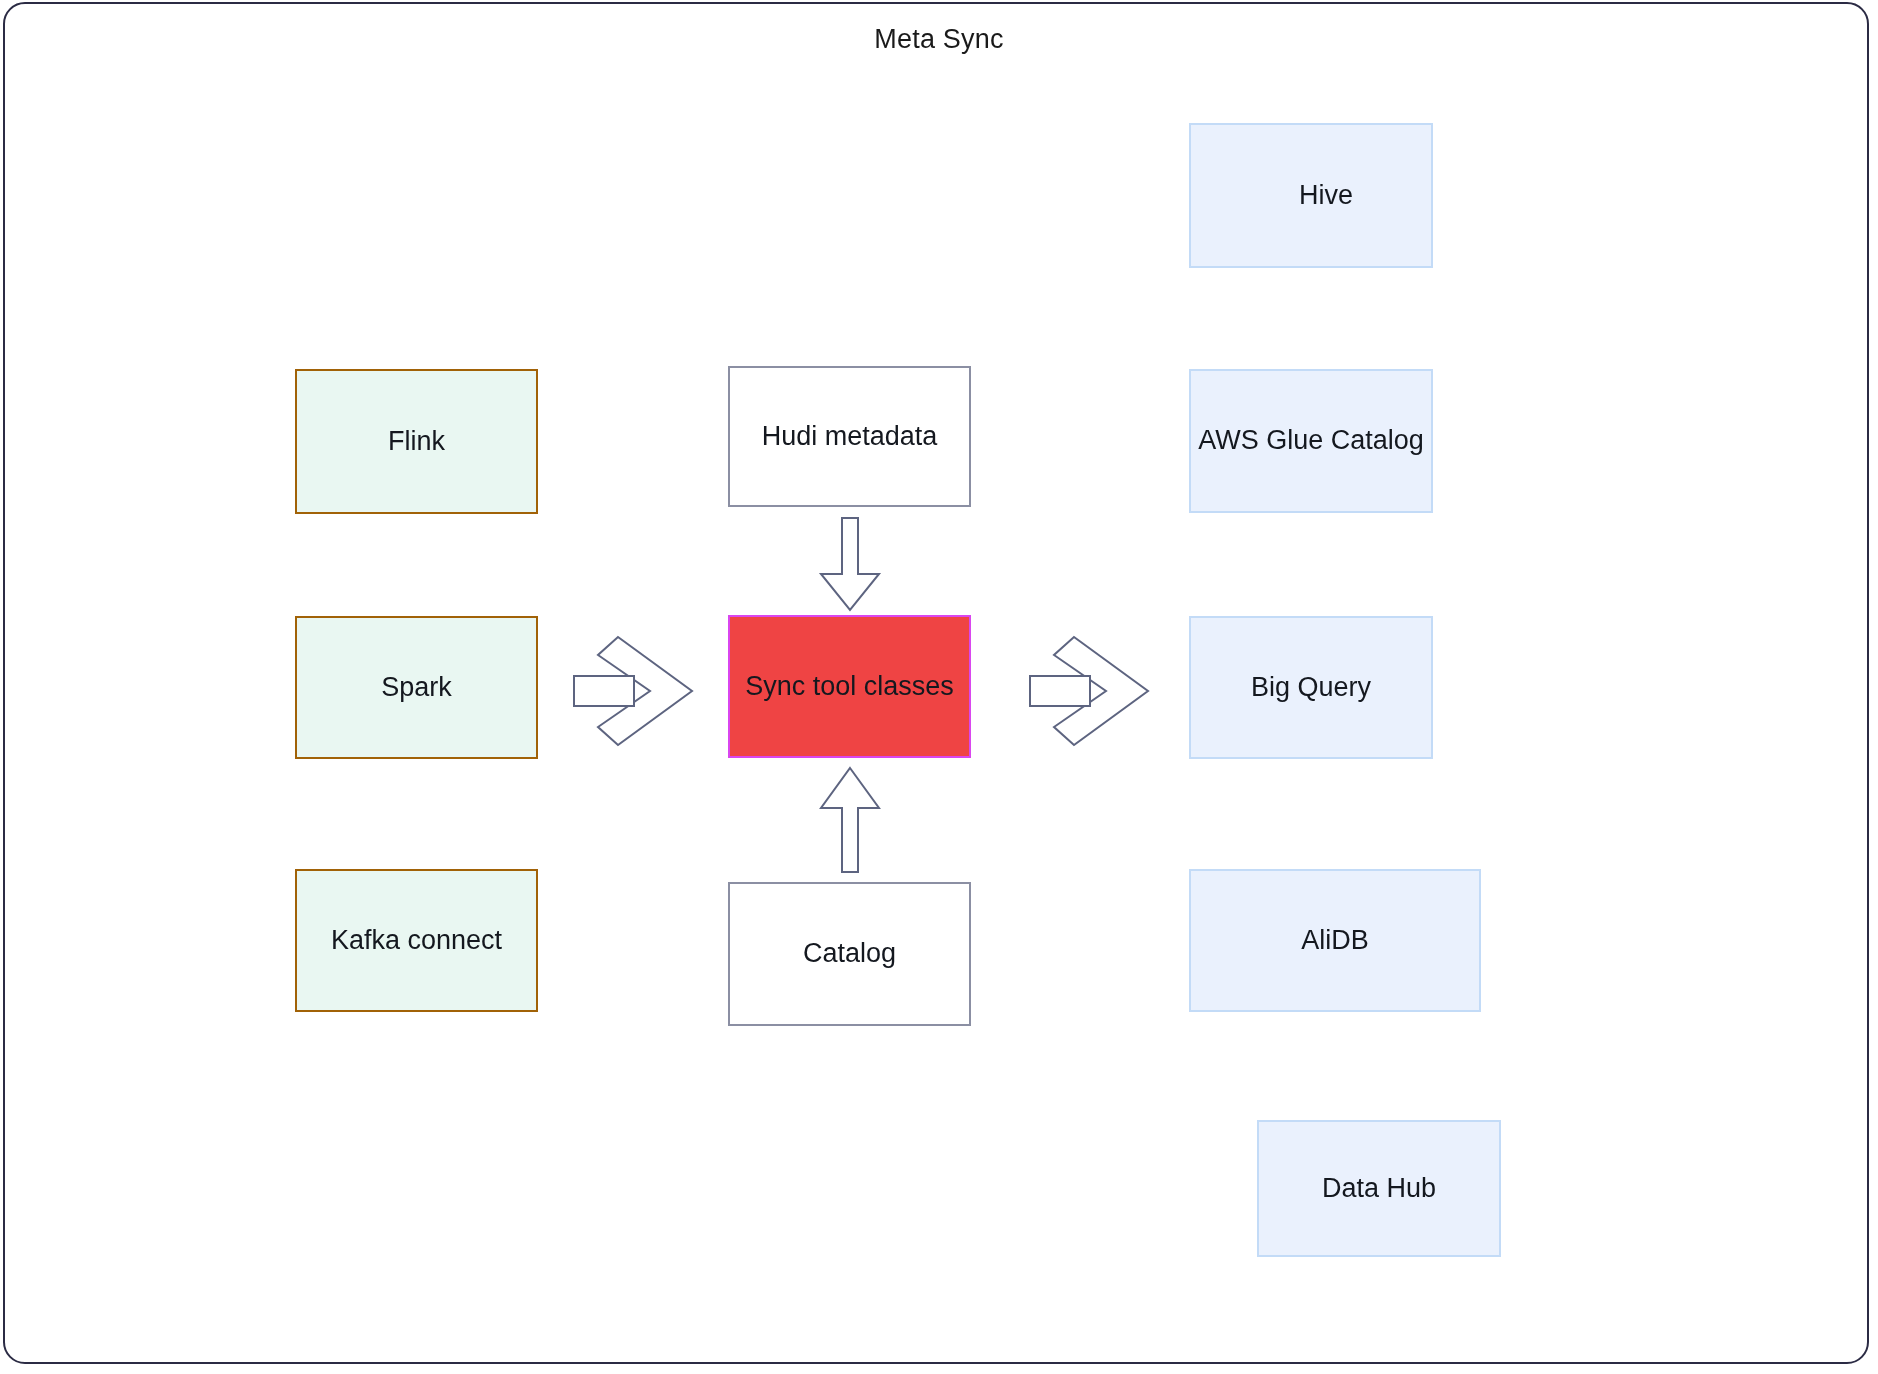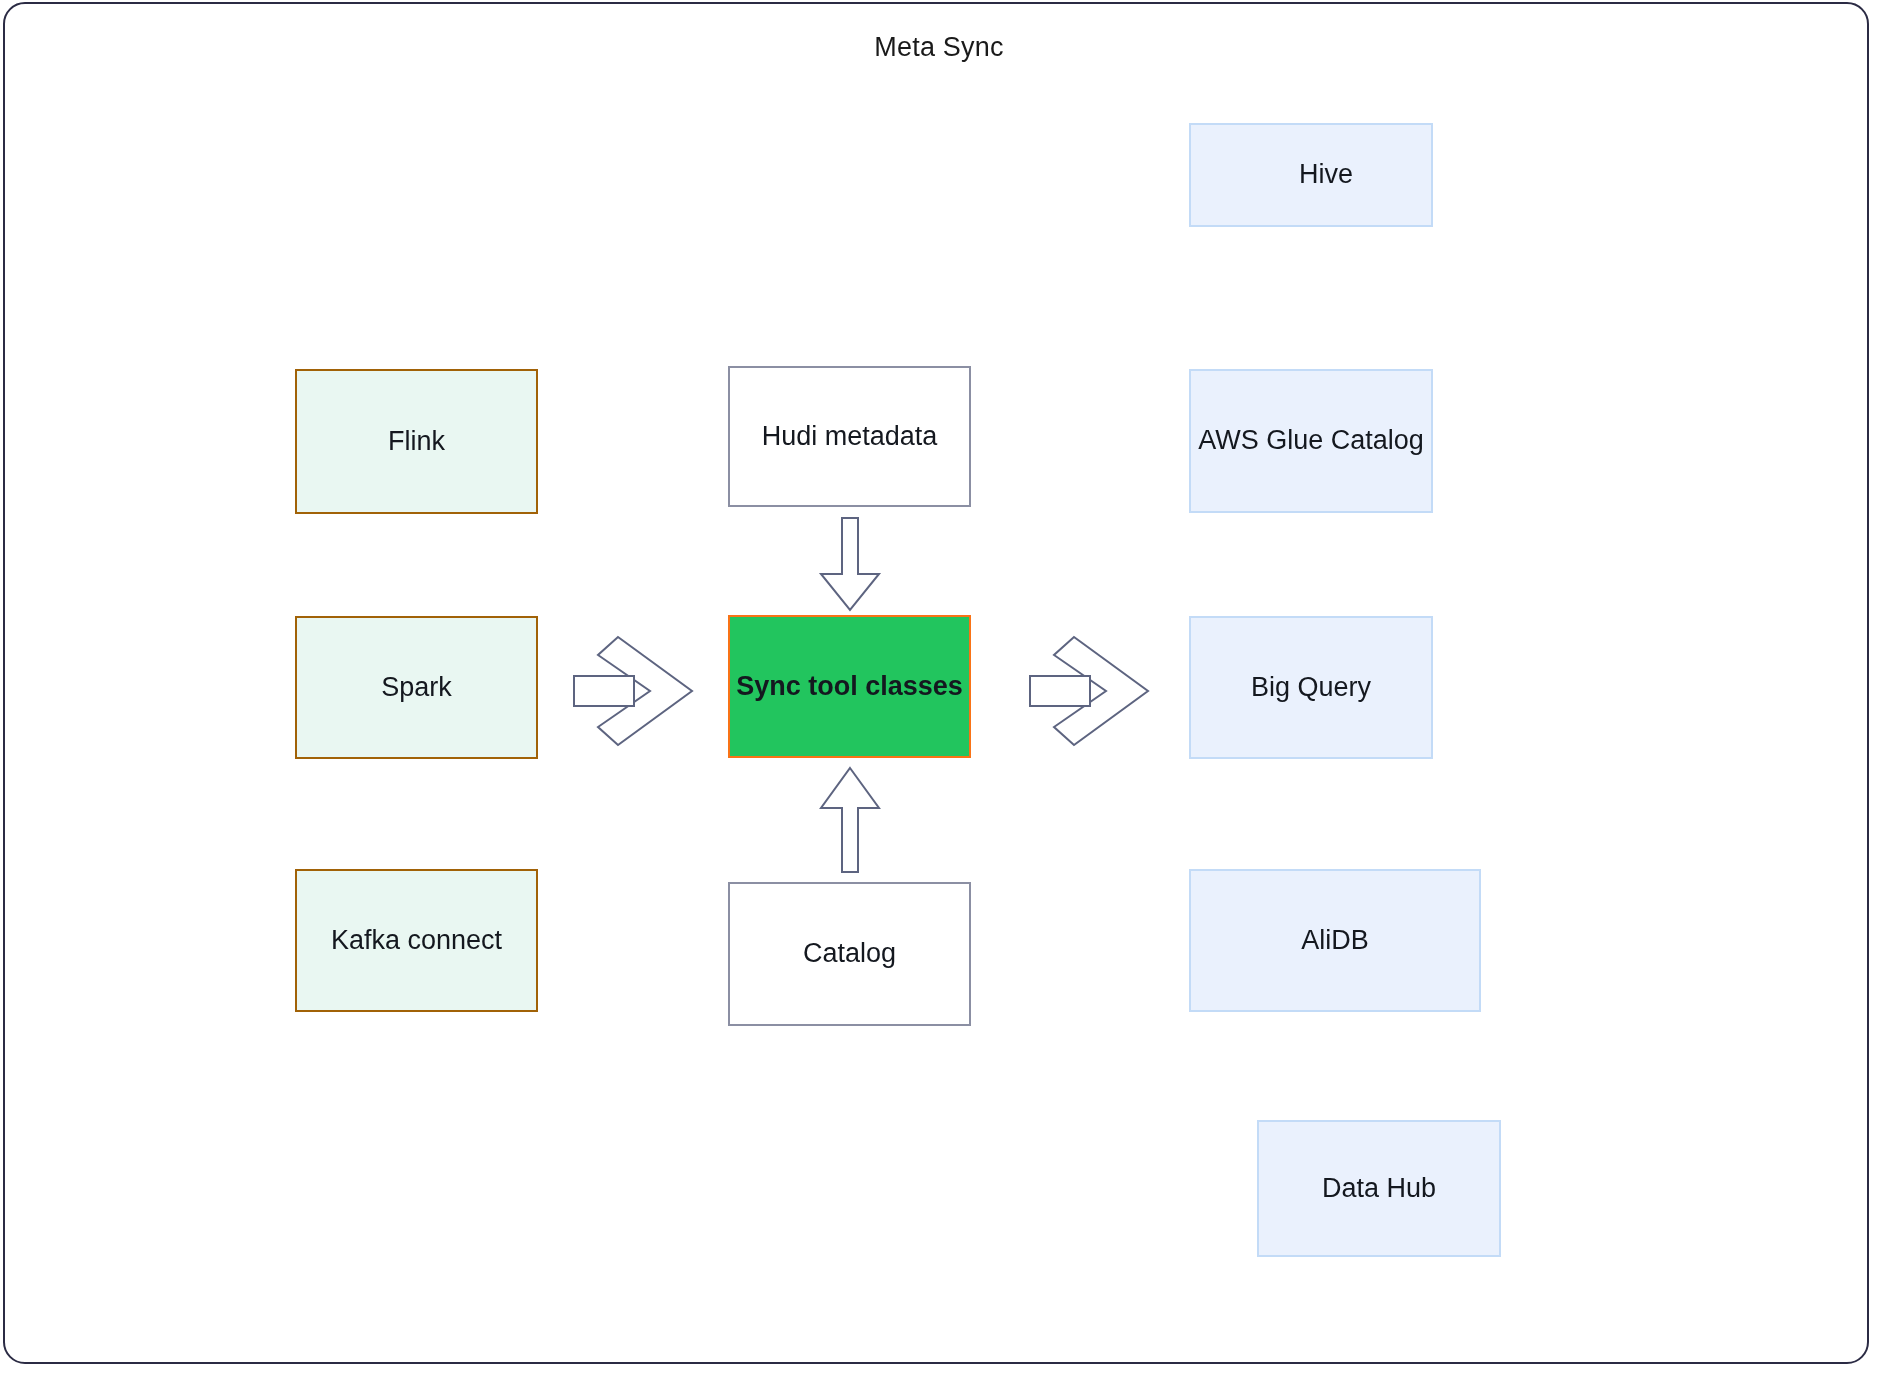--- a/index.html
+++ b/index.html
@@ -25,21 +25,21 @@
     width: 1866px;
     height: 1362px;
     border: 2px solid #2b2b44;
     border-radius: 22px;
     box-sizing: border-box;
     background: #ffffff;
   }
   #diagram-title {
     position: absolute;
     left: 0;
-    top: 32px;
+    top: 24px;
     width: 1878px;
     text-align: center;
     font-size: 27px;
     color: #1a1a1a;
     letter-spacing: 0.2px;
   }
   .node {
     position: absolute;
     box-sizing: border-box;
     display: flex;
@@ -52,23 +52,22 @@
   }
   .node-source {
     background: #e9f7f2;
     border: 2px solid #a16207;
   }
   .node-plain {
     background: #ffffff;
     border: 2px solid #8b8fa3;
   }
   .node-accent {
-    background: #22c55e;
-    border: 2px solid #f97316;
-    font-weight: bold;
+    background: #ef4444;
+    border: 2px solid #d946ef;
   }
   .node-target {
     background: #eaf1fd;
     border: 2px solid #c3dbf7;
   }
   .arrow-svg {
     position: absolute;
     overflow: visible;
   }
   .arrow-shape {
@@ -103,21 +102,21 @@
   </div>
 
   <div class="node node-accent" style="left:728px; top:615px; width:243px; height:143px;">
     <span>Sync tool classes</span>
   </div>
 
   <div class="node node-plain" style="left:728px; top:882px; width:243px; height:144px;">
     <span>Catalog</span>
   </div>
 
-  <div class="node node-target" style="left:1189px; top:123px; width:244px; height:104px;padding-left:30px;">
+  <div class="node node-target" style="left:1189px; top:123px; width:244px; height:145px;padding-left:30px;">
     <span>Hive</span>
   </div>
 
   <div class="node node-target" style="left:1189px; top:369px; width:244px; height:144px;">
     <span>AWS Glue Catalog</span>
   </div>
 
   <div class="node node-target" style="left:1189px; top:616px; width:244px; height:143px;">
     <span>Big Query</span>
   </div>

